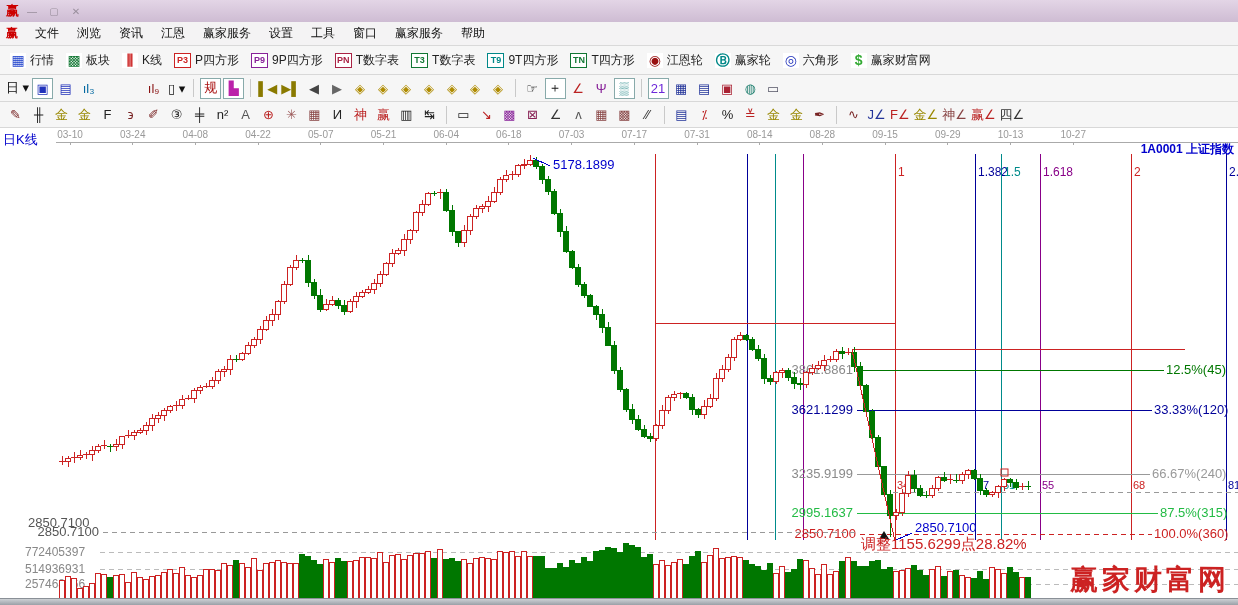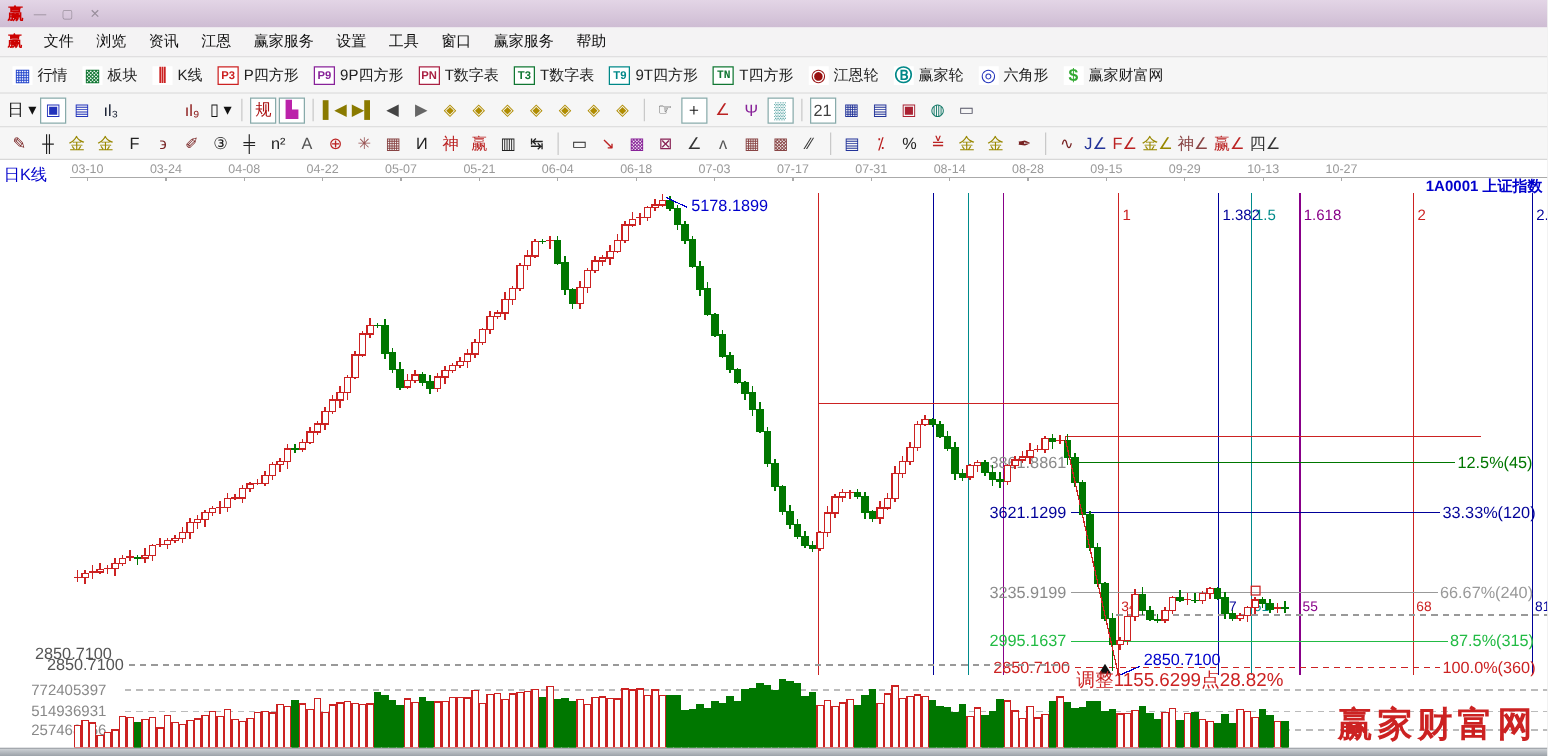--- a/index.html
+++ b/index.html
@@ -88,21 +88,21 @@
       </span>
       <span class="feat">
         <span class="badge" style="color: rgb(17, 119, 51);">T3</span>
         <span>T数字表</span>
       </span>
       <span class="feat">
         <span class="badge" style="color: rgb(0, 136, 136);">T9</span>
         <span>9T四方形</span>
       </span>
       <span class="feat">
-        <span class="badge" style="color: rgb(17, 119, 51); font-family: Liberation Mono, monospace;">TN</span>
+        <span class="badge" style="color: rgb(17, 119, 51);">TN</span>
         <span>T四方形</span>
       </span>
       <span class="feat">
         <span class="badge noborder" style="color: rgb(153, 17, 17);">◉</span>
         <span>江恩轮</span>
       </span>
       <span class="feat">
         <span class="badge noborder" style="color: rgb(0, 136, 136);">Ⓑ</span>
         <span>赢家轮</span>
       </span>
@@ -112,21 +112,21 @@
       </span>
       <span class="feat">
         <span class="badge noborder" style="color: rgb(51, 170, 51);">$</span>
         <span>赢家财富网</span>
       </span>
     </div>
   <div class="tb tb2" id="iconbar1">
       <span class="ico" style="color: rgb(17, 17, 17);">日 ▾</span>
       <span class="ico boxed" style="color: rgb(34, 51, 187);">▣</span>
       <span class="ico" style="color: rgb(34, 51, 187);">▤</span>
-      <span class="ico" style="color: #0f172a;">ıl₃</span>
+      <span class="ico" style="color: #0369a1;">ıl₃</span>
       <span class="ico" style="color: rgb(136, 17, 17); margin-left: 43px;">ıl₉</span>
       <span class="ico" style="color: rgb(17, 17, 17);">▯ ▾</span>
       <span class="sep"></span>
       <span class="ico boxed" style="color: rgb(170, 17, 17);">规</span>
       <span class="ico boxed" style="color: rgb(187, 34, 170);">▙</span>
       <span class="sep"></span>
       <span class="ico" style="color: rgb(138, 122, 0);">▌◀</span>
       <span class="ico" style="color: rgb(138, 122, 0);">▶▌</span>
       <span class="ico" style="color: rgb(68, 68, 68);">◀</span>
       <span class="ico" style="color: rgb(102, 102, 102);">▶</span>
@@ -137,21 +137,21 @@
       <span class="ico" style="color: rgb(176, 140, 0);">◈</span>
       <span class="ico" style="color: rgb(176, 140, 0);">◈</span>
       <span class="ico" style="color: rgb(176, 140, 0);">◈</span>
       <span class="sep"></span>
       <span class="ico" style="color: rgb(34, 34, 34);">☞</span>
       <span class="ico boxed" style="color: rgb(17, 17, 17);">＋</span>
       <span class="ico" style="color: rgb(187, 34, 34);">∠</span>
       <span class="ico" style="color: rgb(136, 34, 153);">Ψ</span>
       <span class="ico boxed" style="color: rgb(17, 126, 126);">▒</span>
       <span class="sep"></span>
-      <span class="ico boxed" style="color: #404040; text-align: center;">21</span>
+      <span class="ico boxed" style="color: #6d28d9; text-align: center;">21</span>
       <span class="ico" style="color: rgb(34, 51, 153);">▦</span>
       <span class="ico" style="color: rgb(34, 51, 153);">▤</span>
       <span class="ico" style="color: rgb(170, 34, 51);">▣</span>
       <span class="ico" style="color: rgb(17, 119, 102);">◍</span>
       <span class="ico" style="color: rgb(85, 85, 102);">▭</span>
     </div>
   <div class="tb tb3" id="iconbar2">
       <span class="ico" style="color: rgb(119, 34, 34);">✎</span>
       <span class="ico" style="color: rgb(34, 34, 34);">╫</span>
       <span class="ico" style="color: rgb(153, 136, 0);">金</span>

